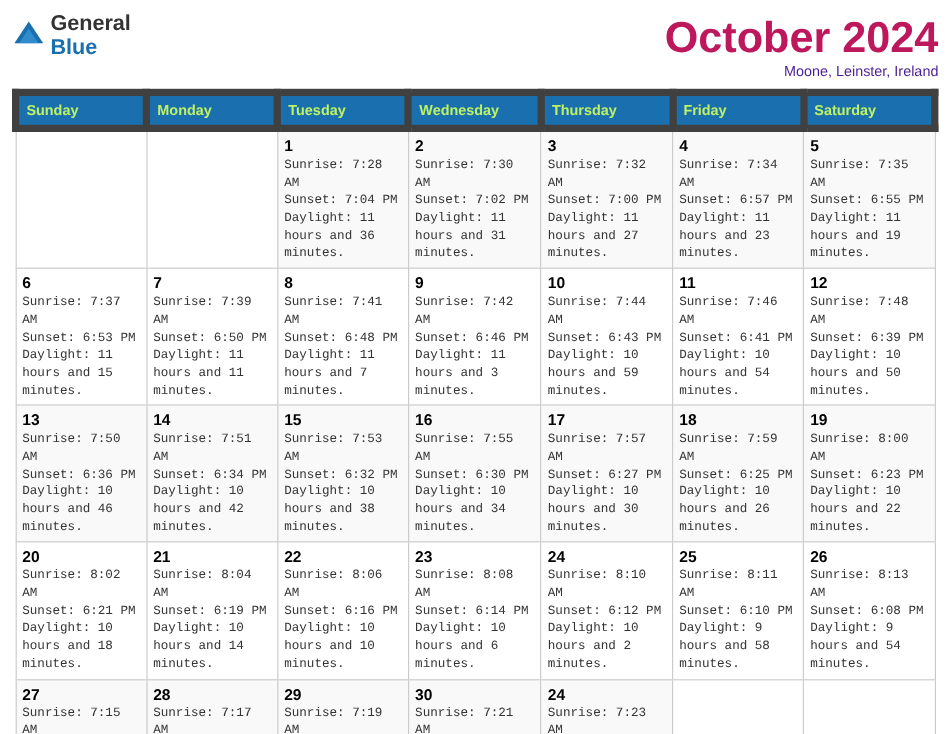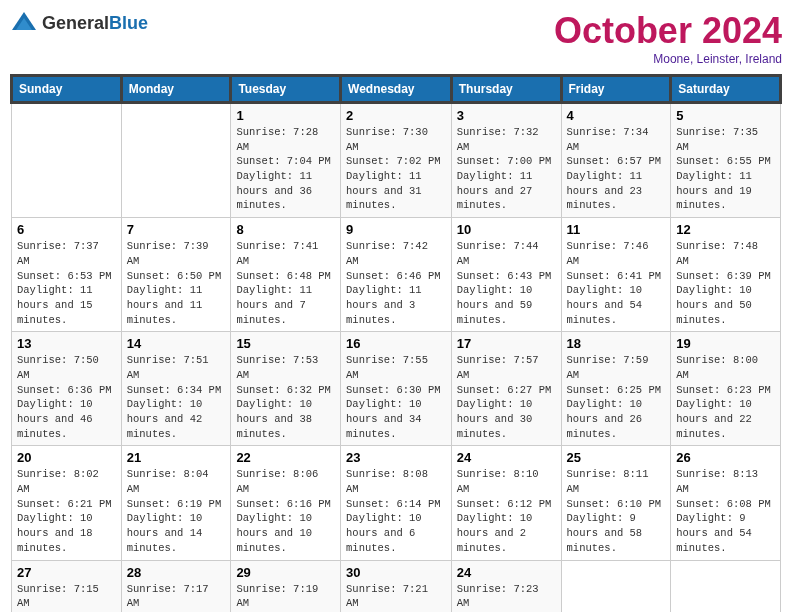--- a/index.html
+++ b/index.html
@@ -15,21 +15,21 @@
       justify-content: space-between;
       align-items: flex-start;
       margin-bottom: 8px;
     }
     .logo {
       display: flex;
       align-items: center;
     }
     .logo-text {
       display: flex;
-      flex-direction: row;
+      flex-direction: column;
       line-height: 1.1;
     }
     .logo-general {
       font-size: 18px;
       font-weight: bold;
       color: #333;
     }
     .logo-blue {
       font-size: 18px;
       font-weight: bold;
@@ -52,26 +52,26 @@
       font-size: 12px;
       color: #4c1d95;
     }
     table {
       width: 100%;
       border-collapse: collapse;
       font-size: 11px;
     }
     thead tr th {
       background: #1a6faf;
-      color: #ffffff;
+      color: #bef264;
       text-align: left;
       padding: 5px 6px;
       font-size: 12px;
       font-weight: bold;
-      border: 3px solid #404040;
+      border: 6px solid #404040;
     }
     tbody tr td {
       border: 1px solid #ccc;
       vertical-align: top;
       padding: 4px 5px;
       width: 113px;
       min-height: 75px;
       background: #fff;
     }
     tbody tr:nth-child(odd) td {

